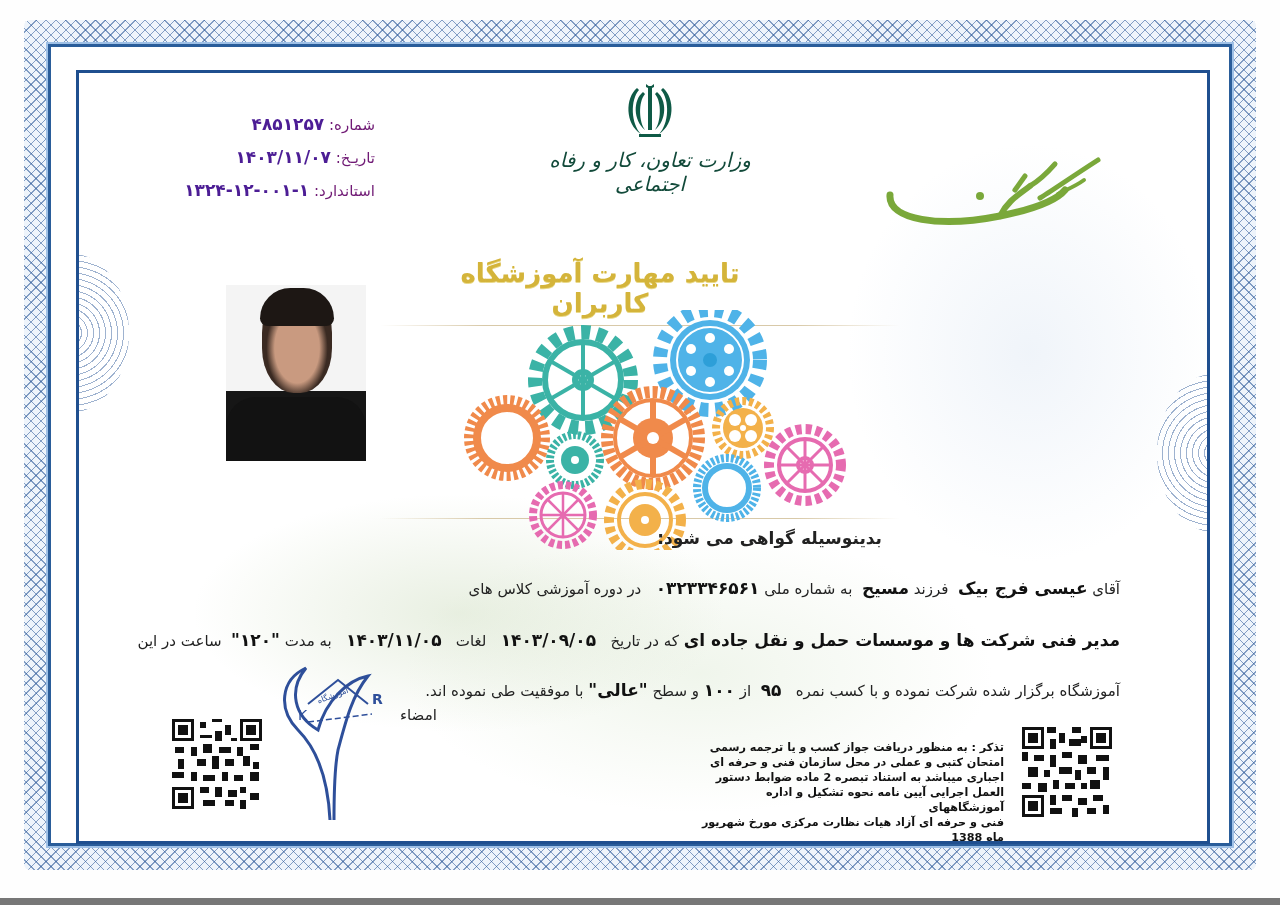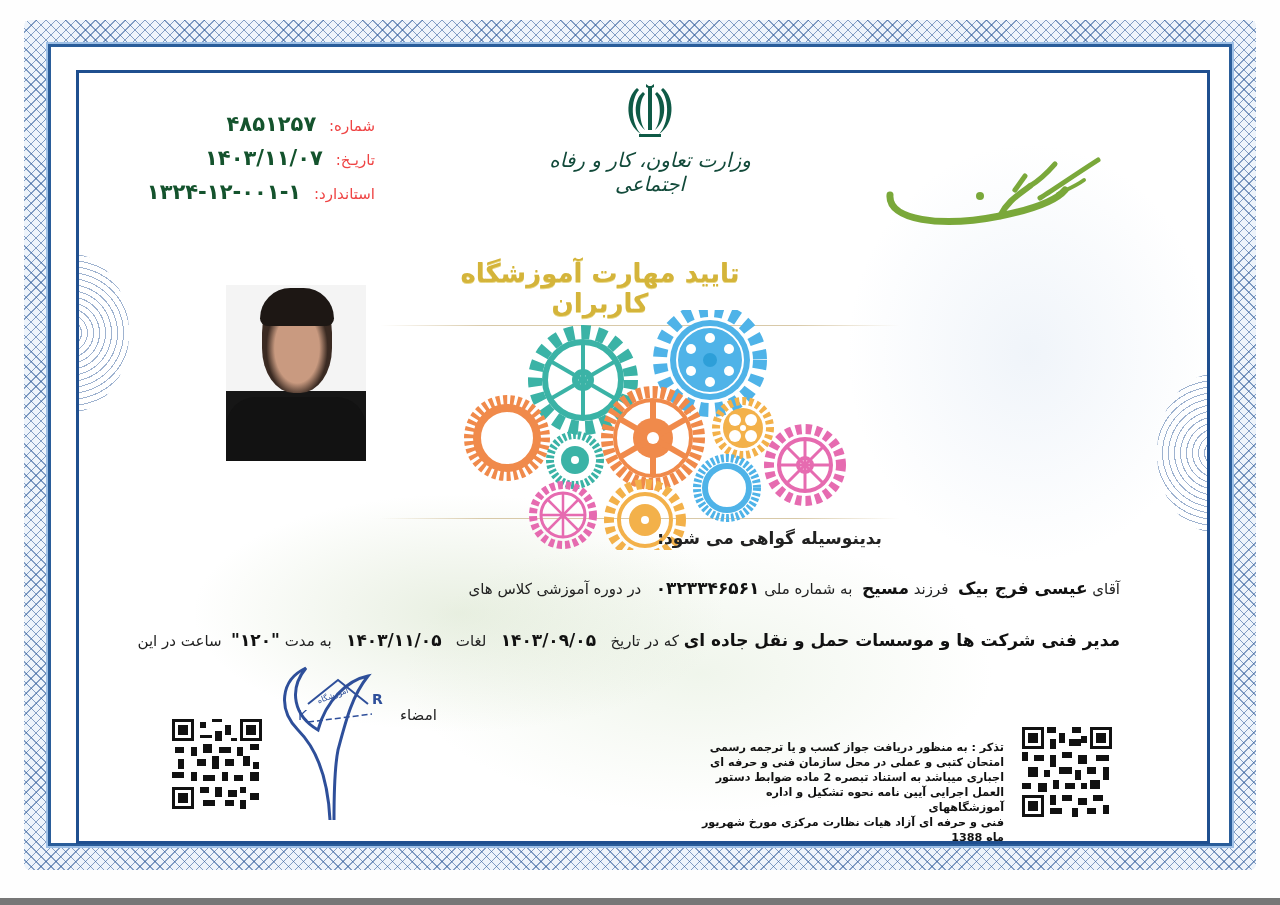--- a/index.html
+++ b/index.html
@@ -41,22 +41,22 @@
     position: absolute; width: 120px; height: 160px; border-radius: 50%;
     background:
       repeating-radial-gradient(circle, rgba(40,85,150,0.45) 0 1px, transparent 1px 6px);
   }
 
   .meta {
     position: absolute; right: 905px; top: 108px; text-align: right; direction: rtl;
     font-size: 15px; color: #222; line-height: 32px; width: 220px;
   }
   .meta .row { white-space: nowrap; }
-  .meta .label { color: #ef4444; }
-  .meta .val { font-weight: bold; font-size: 21px; margin-right: 8px; color: #14532d; }
+  .meta .label { color: #701a75; }
+  .meta .val { font-weight: bold; font-size: 17px; margin-right: 0; color: #4c1d95; }
 
   .emblem-wrap { position: absolute; left: 520px; top: 82px; width: 260px; text-align: center; }
   .emblem { width: 50px; height: 60px; margin: 0 auto; }
   .gov-line1, .gov-line2 {
     font-family: "DejaVu Serif", serif; color: #124a3a; font-style: italic;
   }
   .gov-line1 { font-size: 22px; margin-top: 4px; }
   .gov-line2 { font-size: 20px; margin-top: 2px; }
 
   .brand {
@@ -298,20 +298,29 @@
     <span class="b">مدیر فنی شرکت ها و موسسات حمل و نقل جاده ای</span>
     <span>که در تاریخ</span>
     &nbsp;&nbsp;<span class="b">۱۴۰۳/۰۹/۰۵</span>
     &nbsp;&nbsp;<span>لغات</span>
     &nbsp;&nbsp;<span class="b">۱۴۰۳/۱۱/۰۵</span>
     &nbsp;&nbsp;<span>به مدت</span>
     <span class="b">"۱۲۰"</span>
     &nbsp;<span>ساعت در این</span>
   </div>
 
+  <div class="body-text line3">
+    <span>آموزشگاه برگزار شده شرکت نموده و  با کسب  نمره</span>
+    &nbsp;&nbsp;<span class="b">۹۵</span>
+    &nbsp;<span>از</span>
+    <span class="b">۱۰۰</span>
+    <span>و سطح</span>
+    <span class="b">"عالی"</span>
+    <span>با موفقیت طی نموده اند.</span>
+  </div>
 
   <div class="body-text sign-label">امضاء</div>
 
   <svg class="stamp" viewBox="0 0 130 160">
     <path d="M62 160 C60 120 50 90 30 70 C10 50 12 20 38 8 C20 30 26 56 50 70 C58 40 80 20 100 16 C84 36 78 60 70 90 C66 110 66 140 66 160" fill="none" stroke="#2e4f9a" stroke-width="3"></path>
     <path d="M40 44 L70 20 L100 44" fill="none" stroke="#2e4f9a" stroke-width="2"></path>
     <text x="30" y="60" font-size="14" fill="#2e4f9a" font-family="DejaVu Sans, sans-serif">K</text>
     <text x="104" y="44" font-size="14" font-weight="bold" fill="#2e4f9a" font-family="DejaVu Sans, sans-serif">R</text>
     <text x="50" y="40" font-size="8" fill="#2e4f9a" font-family="DejaVu Sans, sans-serif" transform="rotate(-20 60 40)">آموزشگاه</text>
     <line x1="40" y1="62" x2="104" y2="54" stroke="#2e4f9a" stroke-width="1.5" stroke-dasharray="6 3"></line>

